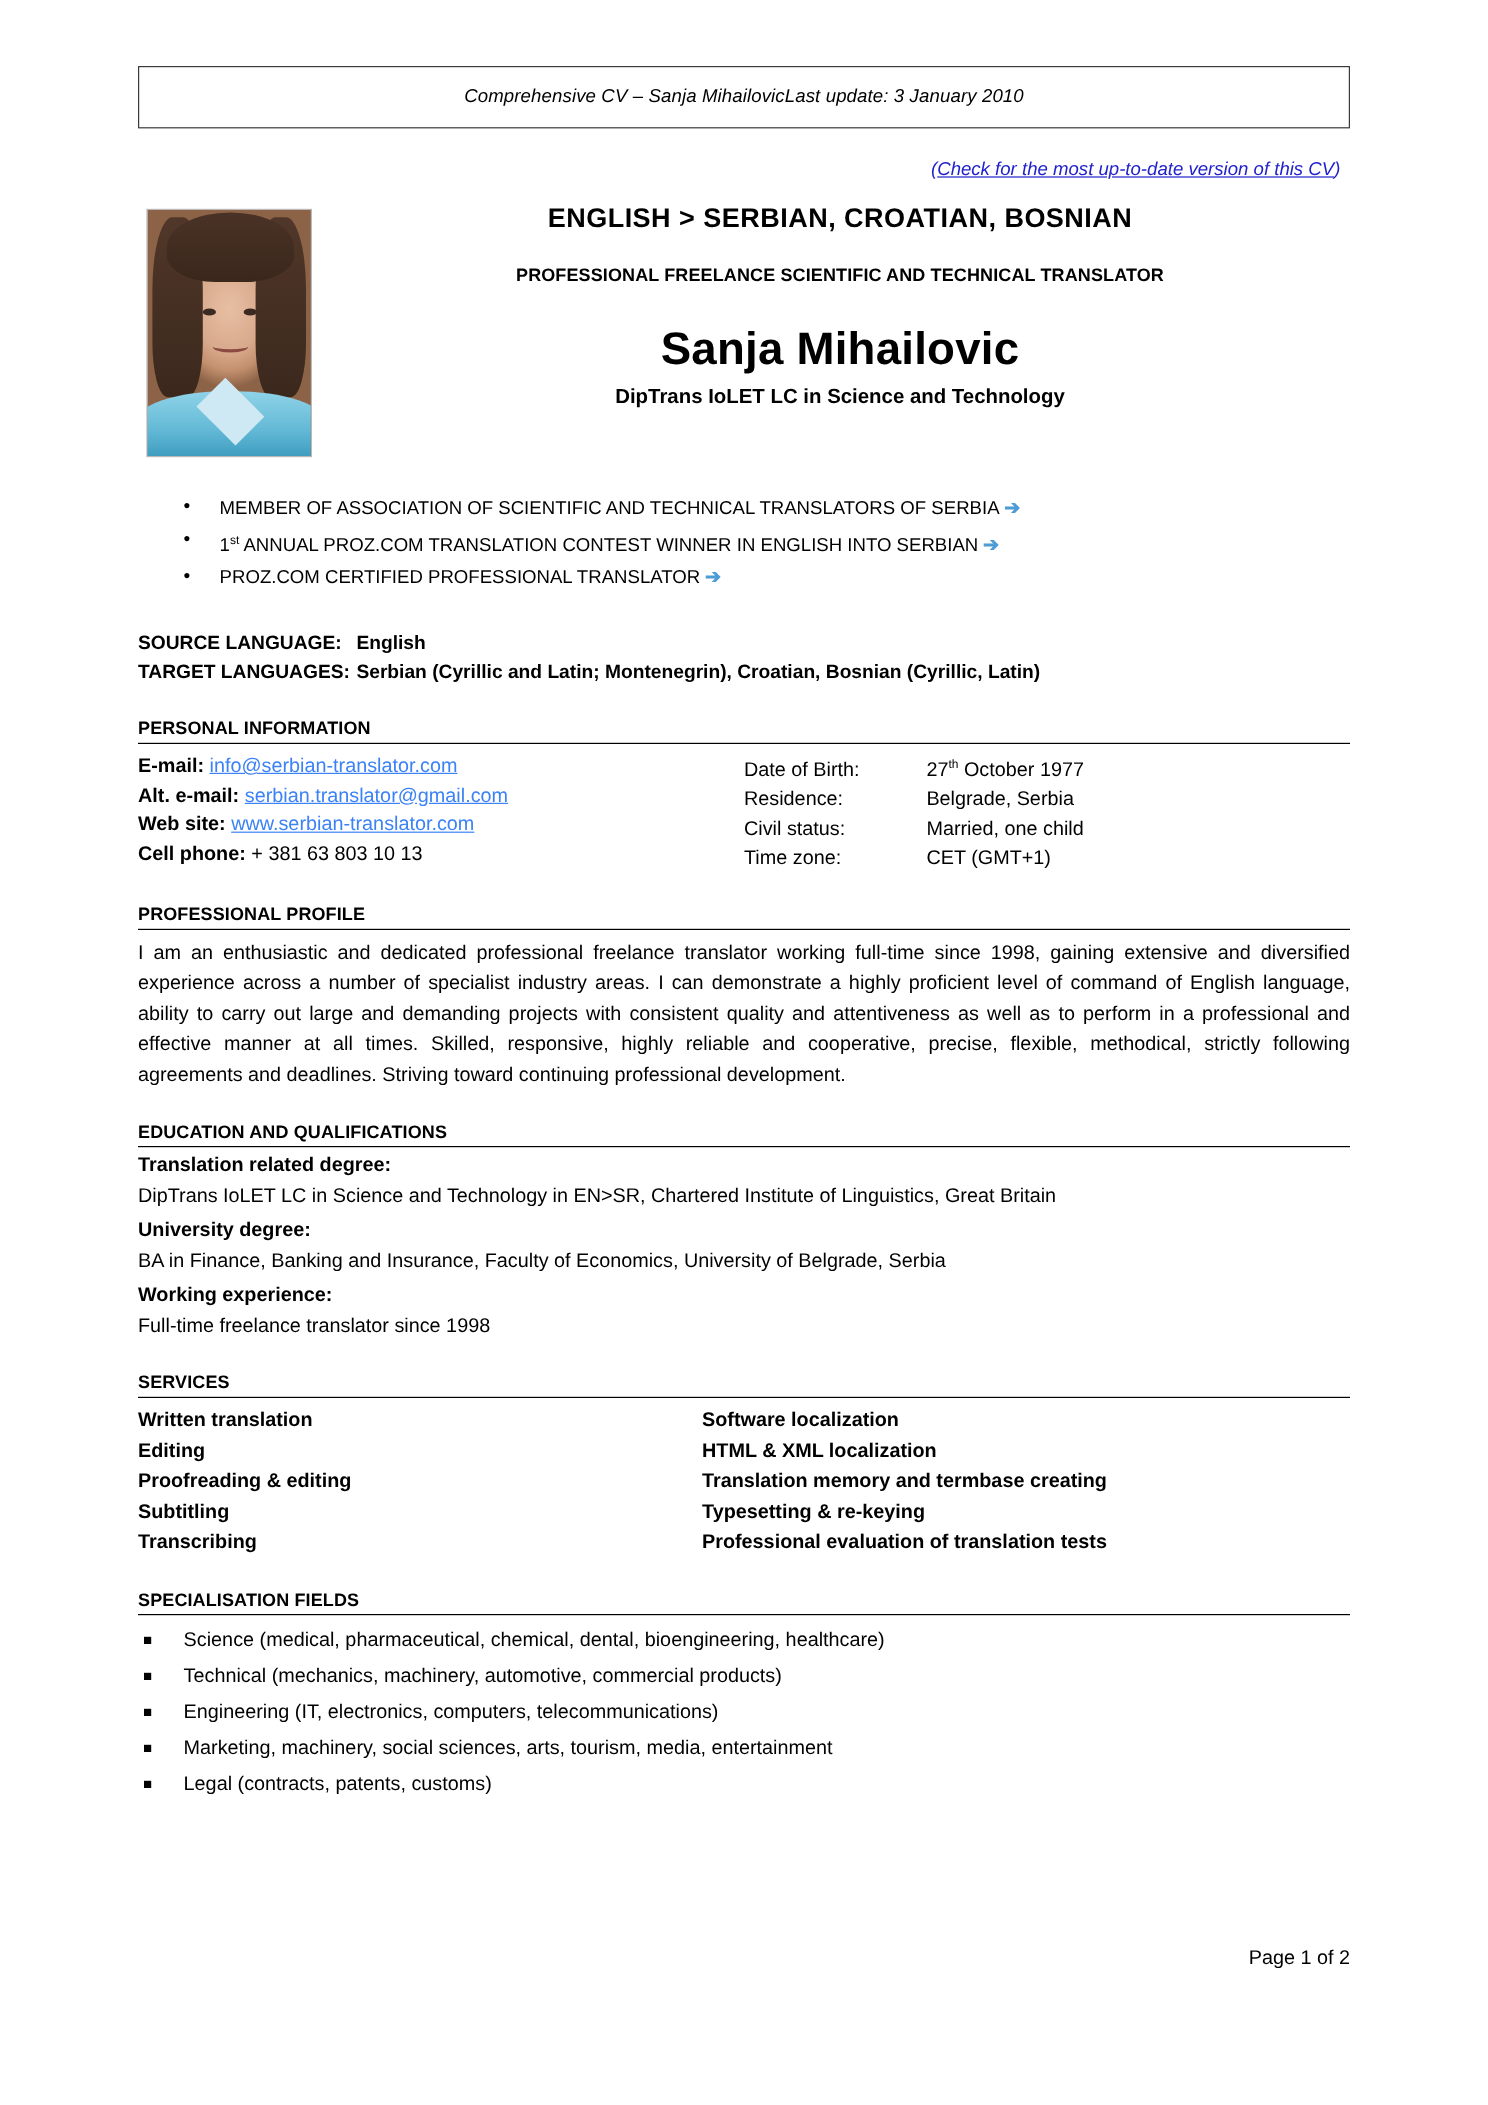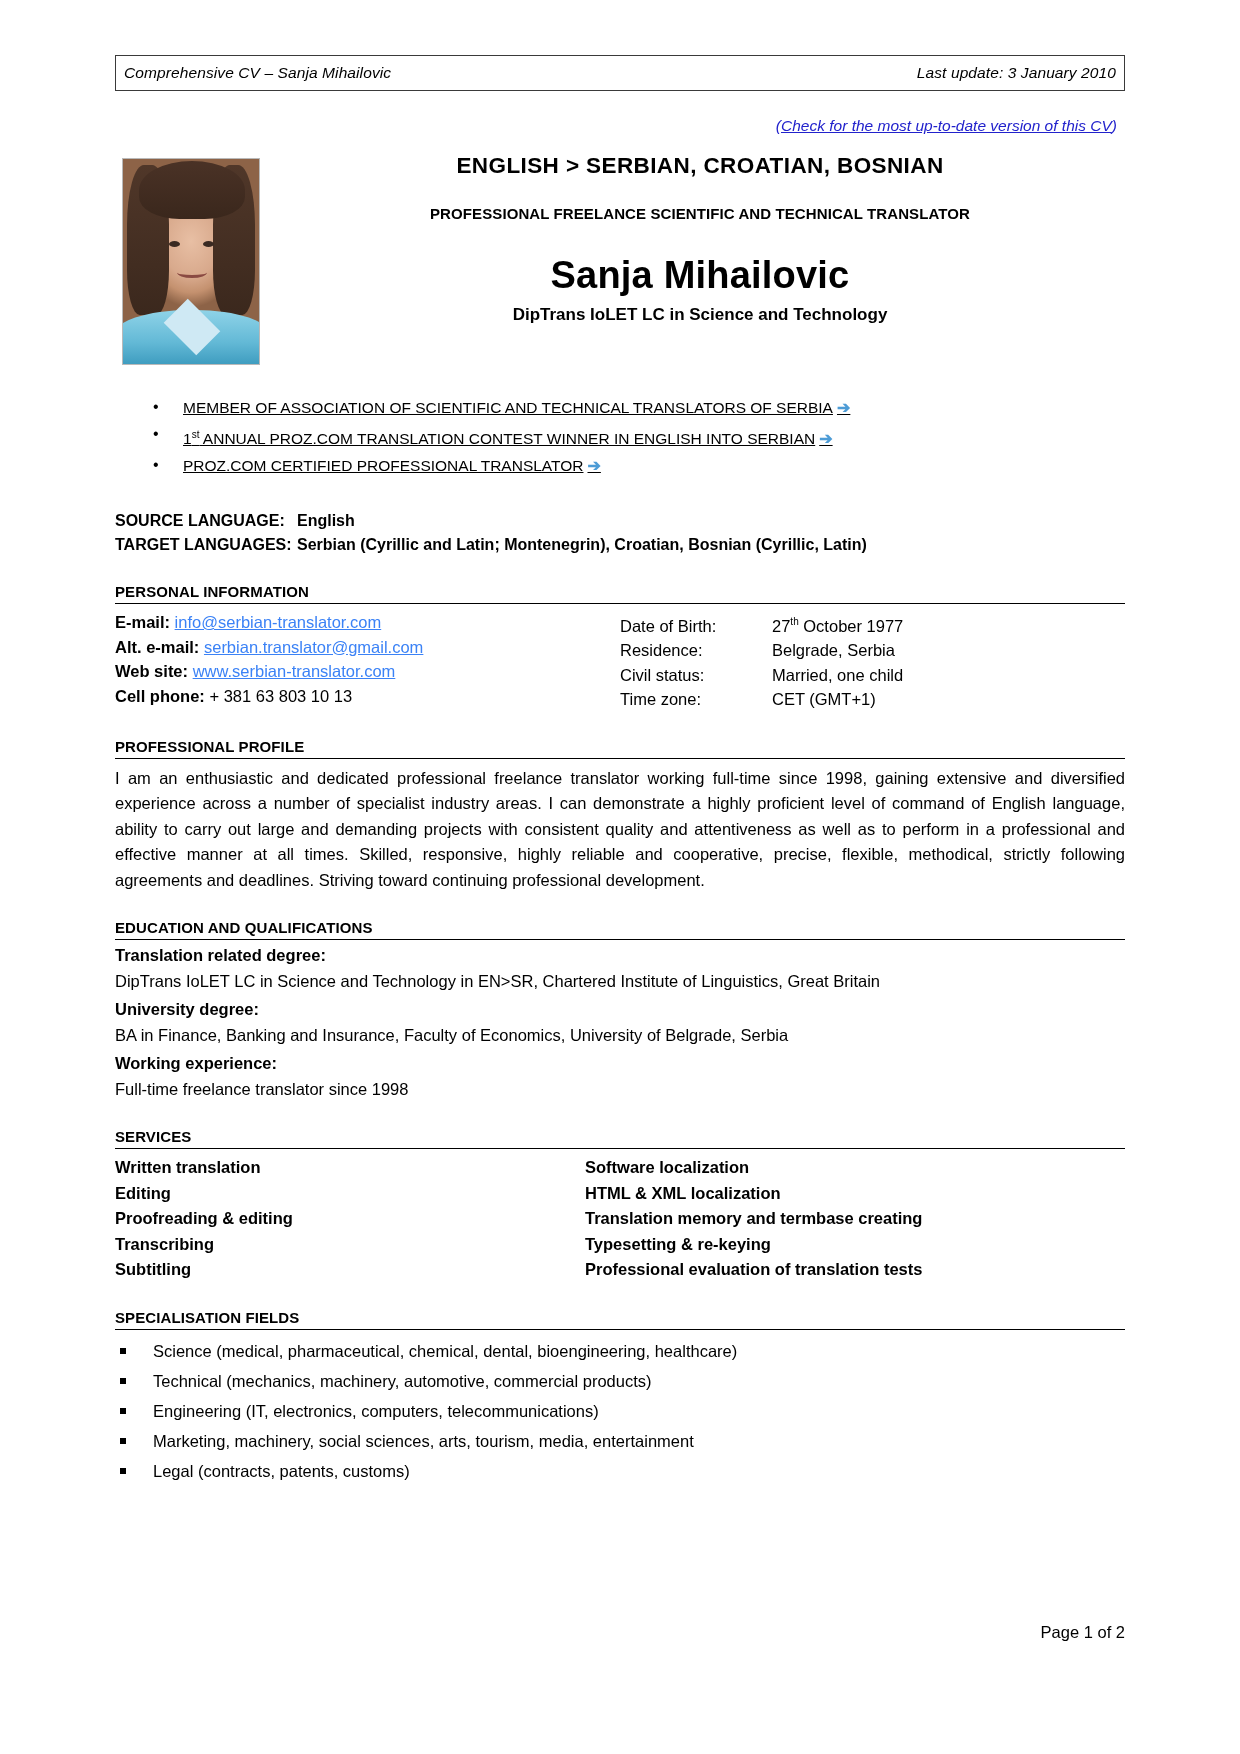--- a/index.html
+++ b/index.html
@@ -19,24 +19,24 @@
   .page {
     position: relative;
     width: 1240px;
     height: 1754px;
     padding: 55px 115px 0 115px;
   }
 
   
   .doc-header {
     border: 1.5px solid #3a3a3a;
-    height: 36px;
+    height: 52px;
     display: flex;
     align-items: center;
-    justify-content: space-between;
+    justify-content: center;
     padding: 0 8px;
     font-style: italic;
     font-size: 15.5px;
     letter-spacing: 0.1px;
   }
   .doc-header .left { white-space: nowrap; }
   .doc-header .right { white-space: nowrap; }
 
   
   .check-line {
@@ -151,21 +151,20 @@
     font-size: 17px;
     font-weight: bold;
     margin-top: 8px;
   }
 
   
   .cred-list {
     margin: 26px 0 0 0;
     padding: 0;
     list-style: none;
-    text-decoration: underline;
   }
   .cred-list li {
     position: relative;
     padding-left: 68px;
     font-size: 15.5px;
     line-height: 27px;
     white-space: nowrap;
   }
   .cred-list li::before {
     content: "\2022";
@@ -391,22 +390,22 @@
     <div class="edu-sub">Working experience:</div>
     <div class="edu-line">Full-time freelance translator since 1998</div>
   </div>
 
   <div class="section-head">SERVICES</div>
   <div class="svc-grid">
     <div>
       <div class="svc-item">Written translation</div>
       <div class="svc-item">Editing</div>
       <div class="svc-item">Proofreading &amp; editing</div>
+      <div class="svc-item">Subtitling</div>
       <div class="svc-item">Transcribing</div>
-      <div class="svc-item">Subtitling</div>
     </div>
     <div>
       <div class="svc-item">Software localization</div>
       <div class="svc-item">HTML &amp; XML localization</div>
       <div class="svc-item">Translation memory and termbase creating</div>
       <div class="svc-item">Typesetting &amp; re-keying</div>
       <div class="svc-item">Professional evaluation of translation tests</div>
     </div>
   </div>
 

